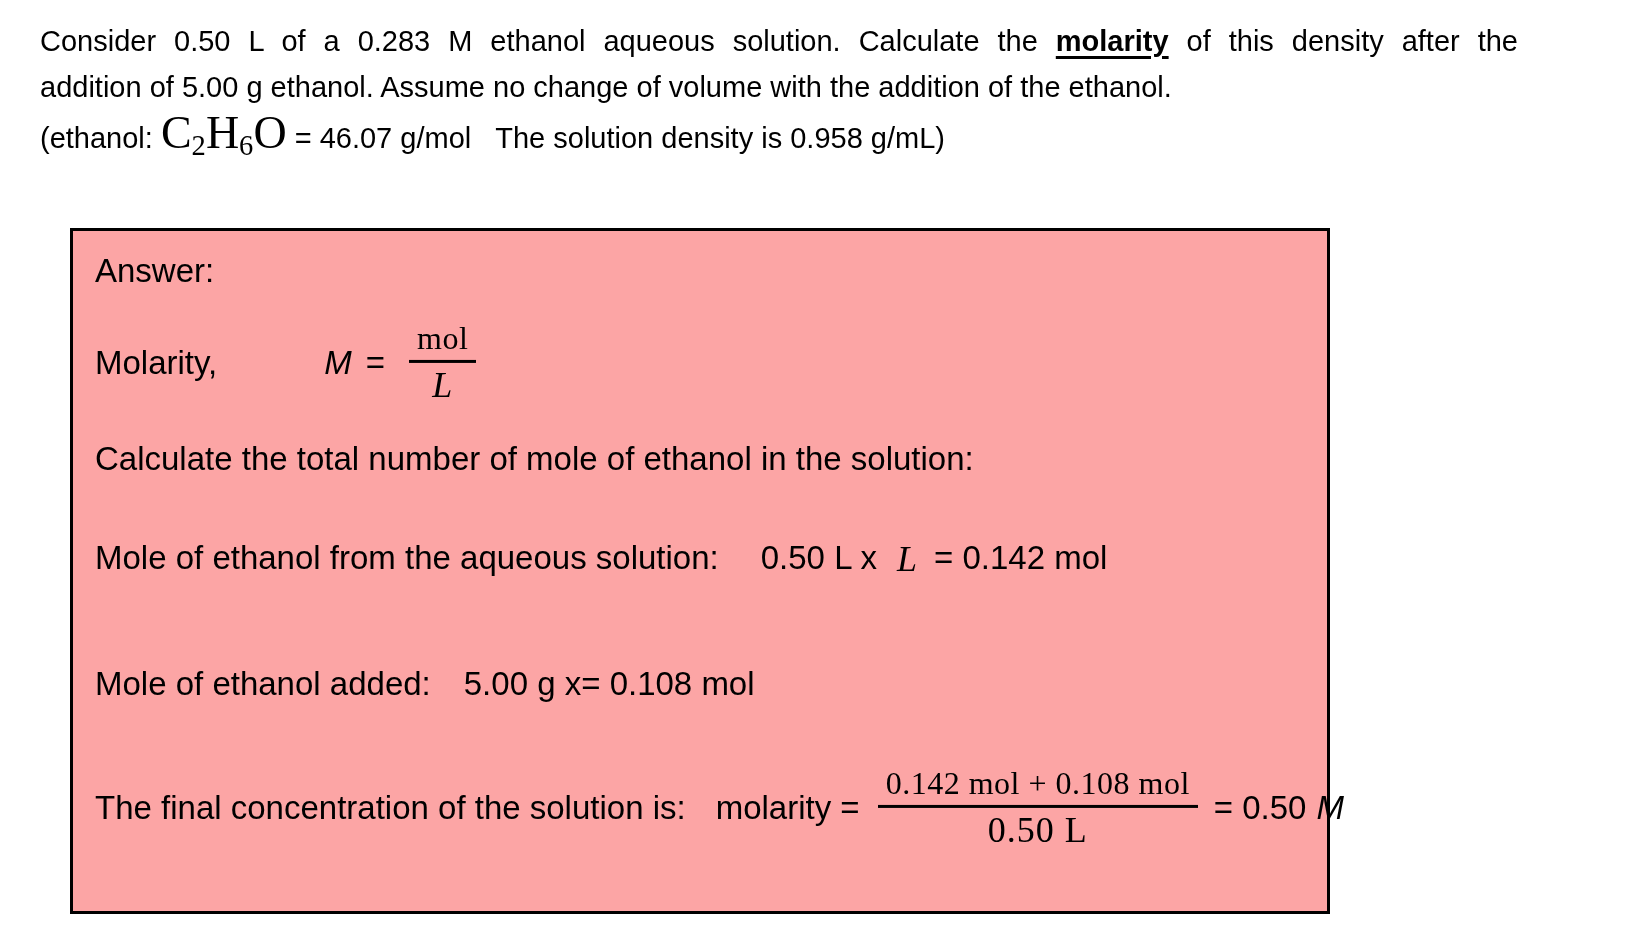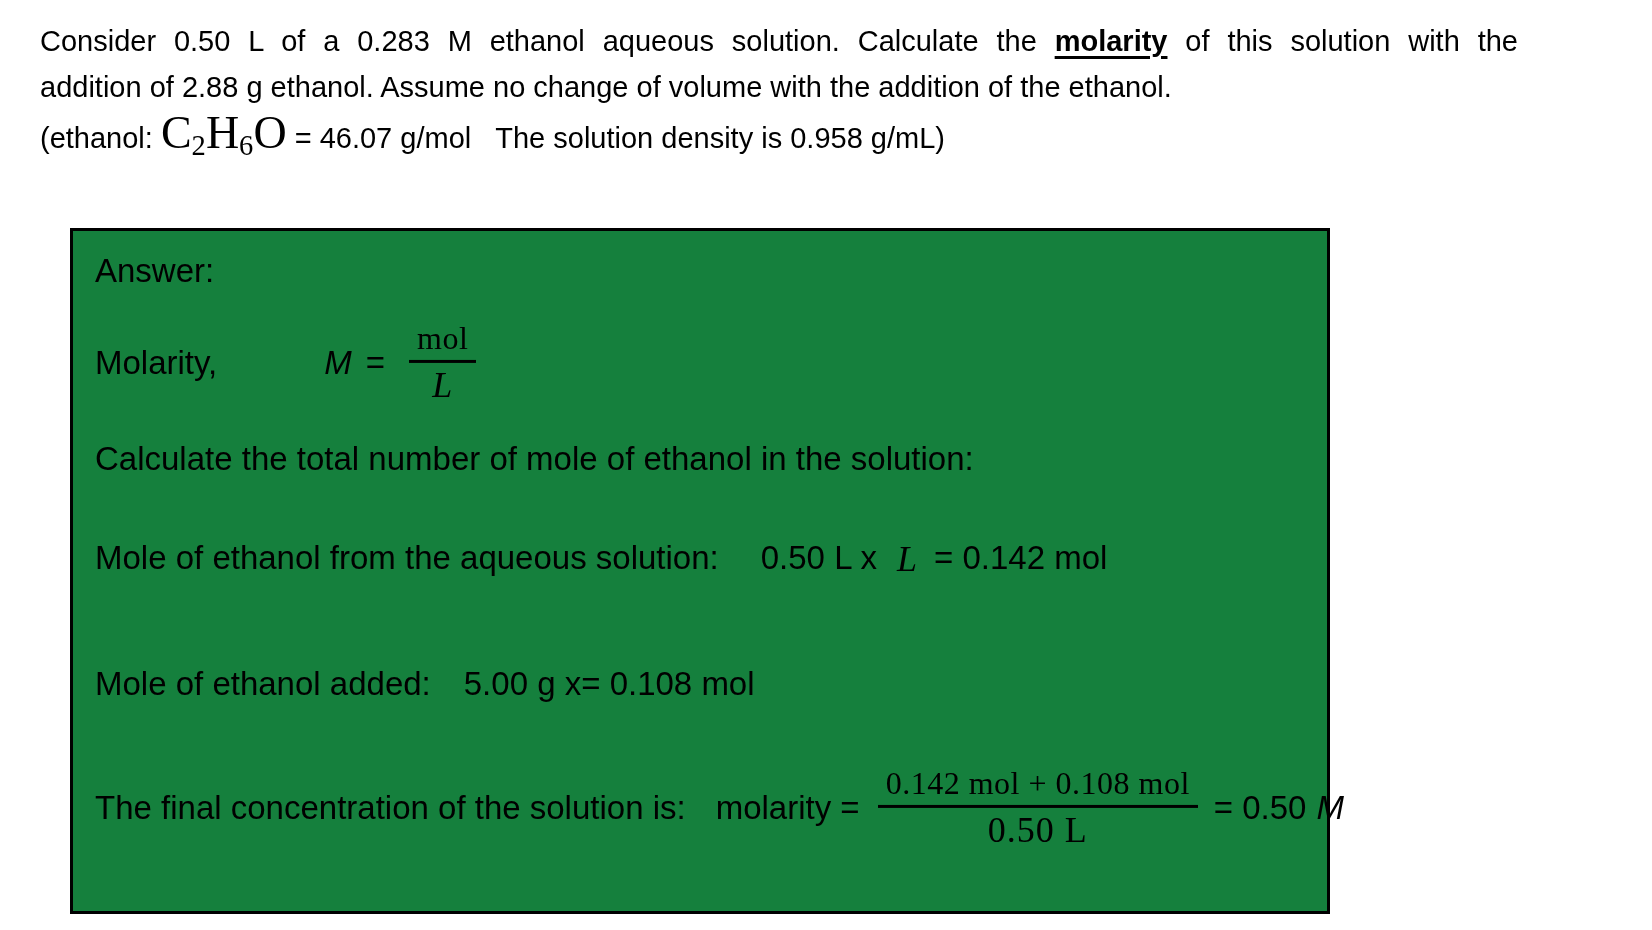--- a/index.html
+++ b/index.html
@@ -40,21 +40,21 @@
     vertical-align: -0.25em;
   }
   .gap-md { display: inline-block; width: 24px; }
 
   
   .answer-box {
     position: absolute;
     left: 70px; top: 228px;
     width: 1260px; height: 686px;
     border: 3px solid #000000;
-    background: #15803d;
+    background: #fca5a5;
   }
   .box-row {
     position: absolute;
     left: 22px; right: 16px;
     display: flex;
     align-items: center;
     font-size: 33px;
     line-height: 1.2;
     transform: translateY(-50%);
     white-space: nowrap;
@@ -82,22 +82,22 @@
     padding-top: 2px;
     font-size: 36px;
     letter-spacing: 1px;
   }
   .frac .den.serif-italic { font-style: italic; }
 </style>
 </head>
 <body>
 
 <div class="question">
-  <div class="q-line1"><span>Consider 0.50 L of a 0.283 M ethanol aqueous solution. Calculate the</span> <span class="q-emph">molarity</span> <span>of this solution with the</span></div>
-  <div>addition of 2.88 g ethanol. Assume no change of volume with the addition of the ethanol.</div>
+  <div class="q-line1"><span>Consider 0.50 L of a 0.283 M ethanol aqueous solution. Calculate the</span> <span class="q-emph">molarity</span> <span>of this density after the</span></div>
+  <div>addition of 5.00 g ethanol. Assume no change of volume with the addition of the ethanol.</div>
   <div><span>(ethanol:</span> <span class="serif-formula"><span>C</span><sub>2</sub><span>H</span><sub>6</sub><span>O</span></span> <span>= 46.07 g/mol</span><span class="gap-md"></span><span>The solution density is 0.958 g/mL)</span></div>
 </div>
 
 <div class="answer-box">
 
   <div class="box-row" style="top:40px;">
     <span>Answer:</span>
   </div>
 
   <div class="box-row" style="top:132px;">

